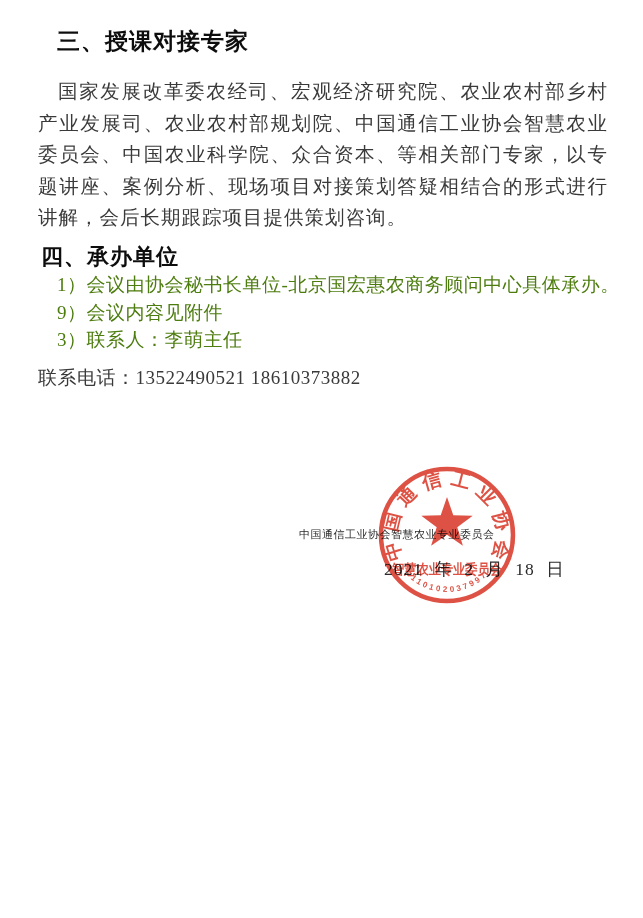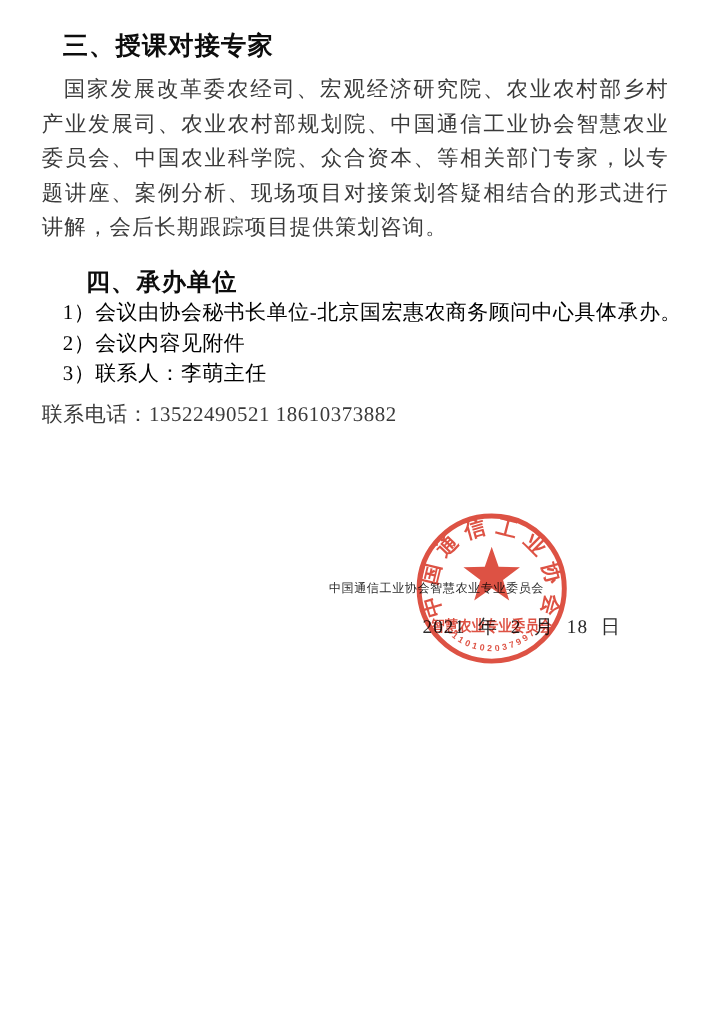--- a/index.html
+++ b/index.html
@@ -17,40 +17,40 @@
   }
   .h-bold {
     position: absolute;
     font-family: "Liberation Sans", sans-serif;
     font-weight: bold;
     color: #0d0d0d;
     letter-spacing: 1px;
     white-space: nowrap;
   }
   .heading-3 { left: 57px; top: 26px; font-size: 23px; }
-  .heading-4 { left: 41px; top: 242px; font-size: 22px; margin-left: 37px; }
+  .heading-4 { left: 41px; top: 242px; font-size: 22px; }
   .body-par {
     position: absolute;
     left: 38px;
-    top: 66px;
+    top: 76px;
     width: 570px;
     font-size: 19.5px;
     line-height: 31.5px;
     color: #3a3a3a;
     text-align: justify;
     text-indent: 20px;
     letter-spacing: 1px;
   }
   .list-block {
     position: absolute;
     left: 57px;
     top: 271px;
     font-size: 19px;
     line-height: 27.5px;
-    color: #000000;
+    color: #4d7c0f;
     letter-spacing: 0.5px;
     white-space: nowrap;
   }
   .contact-block {
     position: absolute;
     left: 38px;
     top: 364px;
     font-size: 19px;
     line-height: 27.5px;
     color: #3a3a3a;
@@ -107,21 +107,21 @@
 <div class="page">
 
   <div class="h-bold heading-3">三、授课对接专家</div>
 
   <div class="body-par">国家发展改革委农经司、宏观经济研究院、农业农村部乡村产业发展司、农业农村部规划院、中国通信工业协会智慧农业委员会、中国农业科学院、众合资本、等相关部门专家，以专题讲座、案例分析、现场项目对接策划答疑相结合的形式进行讲解，会后长期跟踪项目提供策划咨询。</div>
 
   <div class="h-bold heading-4">四、承办单位</div>
 
   <div class="list-block">
     <div>1）会议由协会秘书长单位-北京国宏惠农商务顾问中心具体承办。</div>
-    <div>2）会议内容见附件</div>
+    <div>9）会议内容见附件</div>
     <div>3）联系人：李萌主任</div>
   </div>
 
   <div class="contact-block">
     <div>联系电话：13522490521 18610373882</div>
   </div>
 
   <div class="sig-org">中国通信工业协会智慧农业专业委员会</div>
 
   <div class="sig-date">2021 年 2 月 18 日</div>

